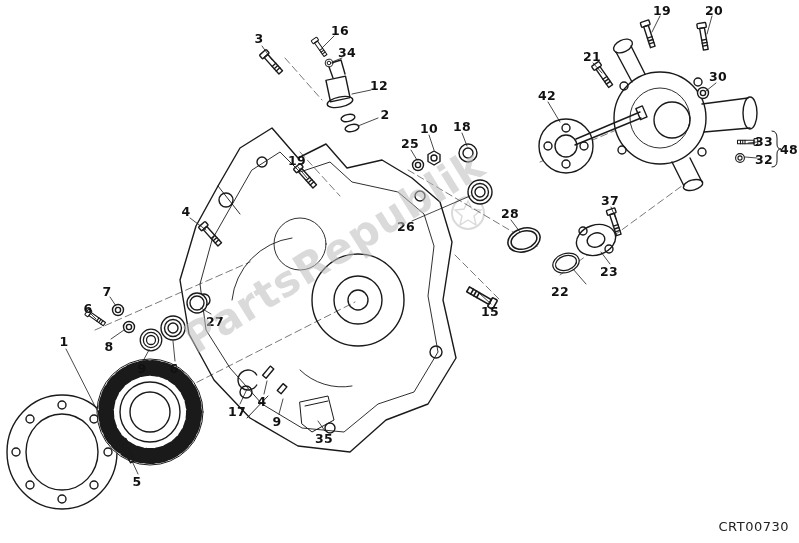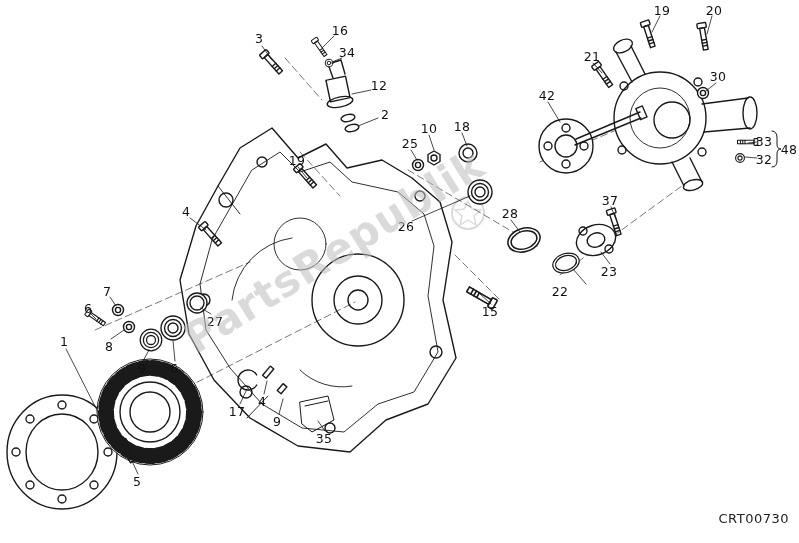--- a/index.html
+++ b/index.html
@@ -3,31 +3,31 @@
 <meta charset="utf-8">
 <style>
   html,body{margin:0;padding:0;background:#fff;}
   .stage{
     position:relative;width:799px;height:543px;background:#fff;overflow:hidden;
     font-family:"DejaVu Sans", sans-serif;
   }
   .stage svg{position:absolute;left:0;top:0;}
   .callout{
     position:absolute;transform:translate(-50%,-50%);
-    font-size:12.5px;font-weight:normal;color:#111;letter-spacing:.2px;
+    font-size:12.5px;font-weight:bold;color:#111;letter-spacing:.2px;
     user-select:none;white-space:nowrap;
   }
   .watermark{
     position:absolute;left:188px;top:318px;
     transform:rotate(-32deg);transform-origin:left center;
     font-size:42px;font-weight:bold;color:#bcbcbc;opacity:.55;
     letter-spacing:1px;white-space:nowrap;pointer-events:none;
   }
   .code{
-    position:absolute;right:10px;bottom:17px;
+    position:absolute;right:10px;bottom:9px;
     font-size:13px;color:#222;letter-spacing:.5px;
   }
 </style>
 </head>
 <body>
 
 <div class="stage">
 
   <svg width="799" height="543" viewBox="0 0 799 543">
     <defs>

